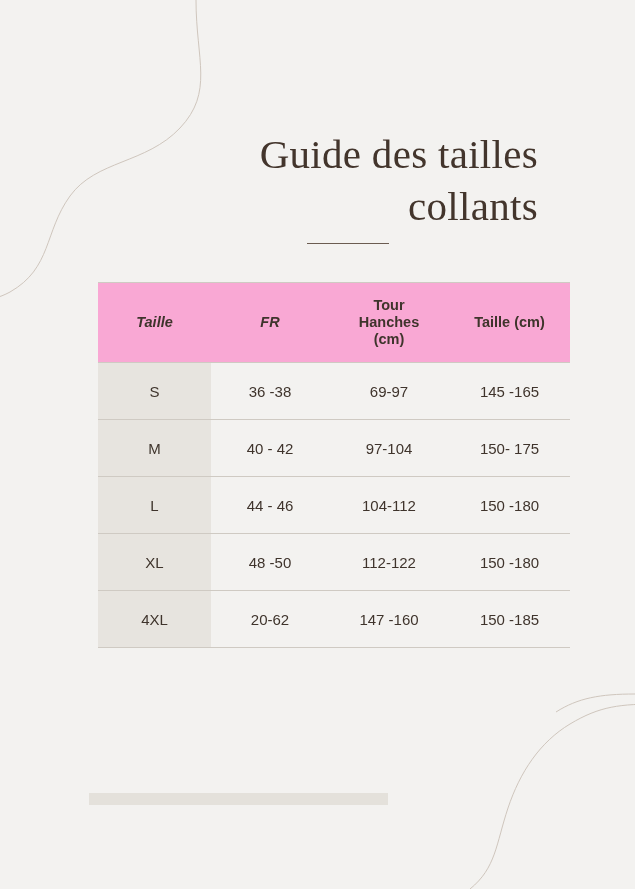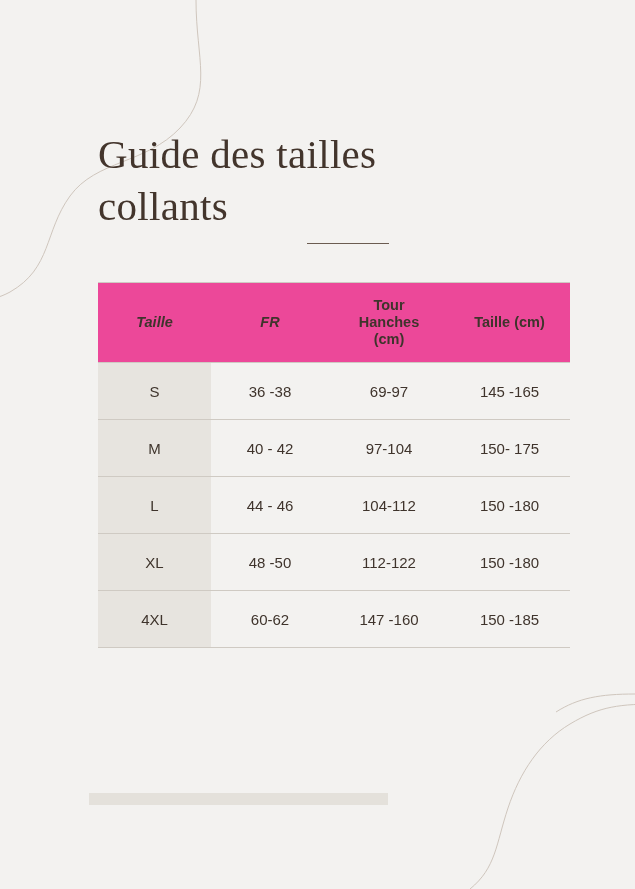--- a/index.html
+++ b/index.html
@@ -36,39 +36,40 @@
   }
   .title {
     font-family: "Liberation Serif", serif;
     font-size: 41px;
     line-height: 52px;
     font-weight: 400;
     color: #43352c;
     letter-spacing: 0.3px;
     margin: 0;
     white-space: pre-line;
+    text-align: right;
   }
   .title-rule {
     position: absolute;
     left: 307px;
     top: 243px;
     width: 82px;
     height: 1px;
     background: #6b5c51;
   }
   table.size-table {
     position: absolute;
     left: 98px;
     top: 282px;
     width: 440px;
     border-collapse: collapse;
     table-layout: fixed;
   }
   table.size-table tr.head-row th {
-    background: #ec4899;
+    background: #f9a8d4;
   }
   table.size-table th,
   table.size-table td {
     border-bottom: 1px solid #cfcac3;
     text-align: center;
     color: #3f342c;
   }
   table.size-table tr.head-row th {
     border-top: 1px solid #cfcac3;
     border-bottom: 1px solid #cfcac3;
@@ -169,21 +170,21 @@
         <td class="col-taillecm">150 -180</td>
       </tr>
       <tr>
         <td class="col-taille">XL</td>
         <td class="col-fr">48 -50</td>
         <td class="col-hanches">112-122</td>
         <td class="col-taillecm">150 -180</td>
       </tr>
       <tr>
         <td class="col-taille">4XL</td>
-        <td class="col-fr">60-62</td>
+        <td class="col-fr">20-62</td>
         <td class="col-hanches">147 -160</td>
         <td class="col-taillecm">150 -185</td>
       </tr>
     </tbody>
   </table>
 
   <div class="footer-bar"></div>
 
 </div>
 

